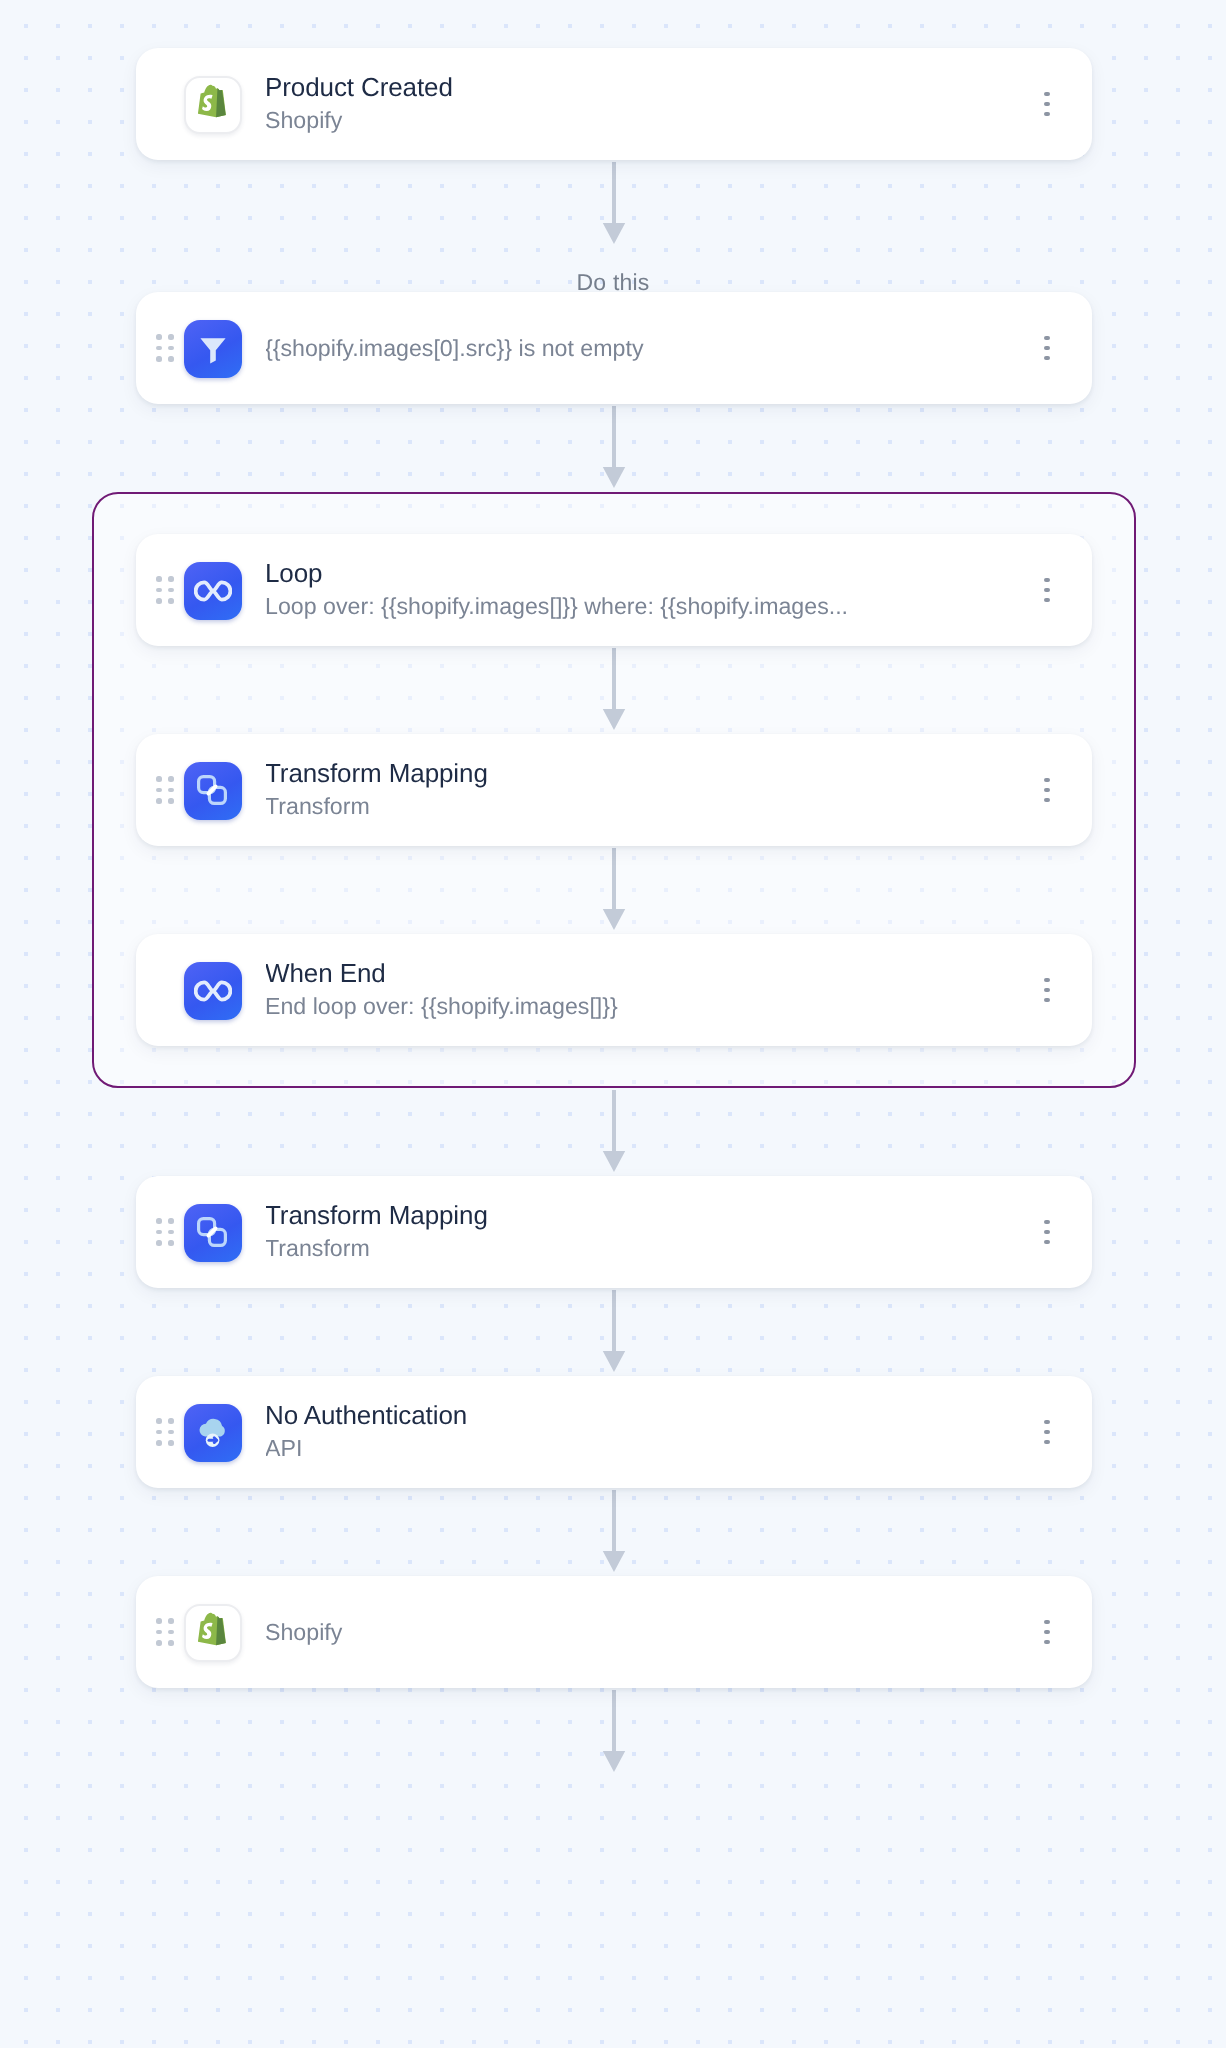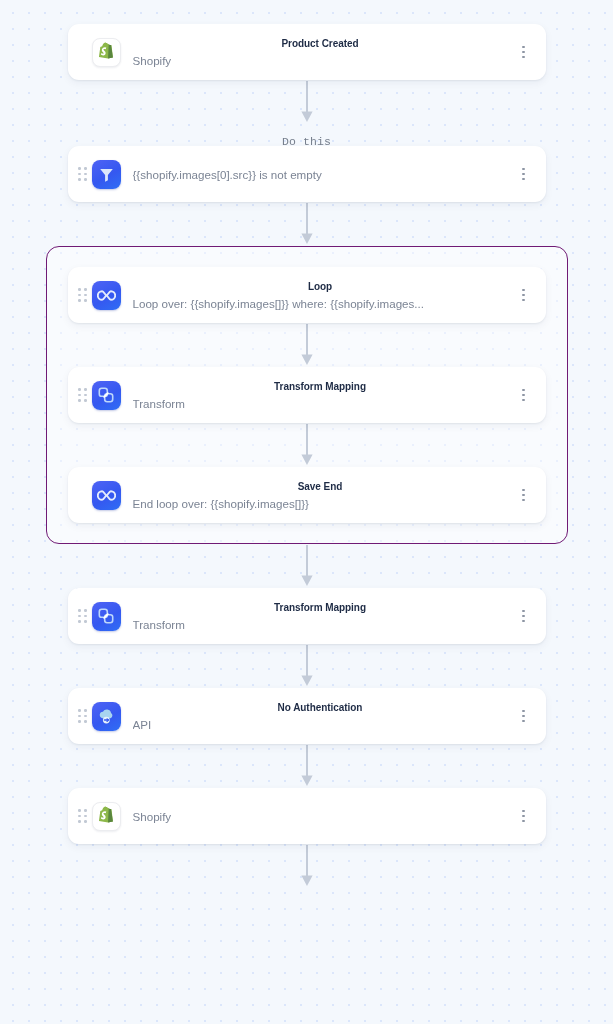--- a/index.html
+++ b/index.html
@@ -25,21 +25,21 @@
   
   .caption {
     text-align: center;
     font-size: 11.5px;
     color: #767f8d;
     letter-spacing: 0.1px;
     height: 22px;
     line-height: 22px;
   }
   .caption-when { padding-top: 24px; }
-  .caption-do   { padding-top: 7px; font-family: Liberation Mono, monospace; }
+  .caption-do   { padding-top: 7px; }
 
   
   .node-wrap { display: flex; justify-content: center; }
 
   .node {
     width: 478px;
     min-height: 56px;
     background: #ffffff;
     border-radius: 11px;
     box-shadow: 0 1px 2px rgba(23,43,77,0.07), 0 3px 9px rgba(23,43,77,0.055);
@@ -80,26 +80,26 @@
   }
   .app-icon.shopify {
     background: #ffffff;
     border: 1px solid #ecedf0;
     box-shadow: 0 1px 2px rgba(23,43,77,0.08);
   }
   .app-icon svg { display: block; }
 
   .node-text { flex: 1 1 auto; min-width: 0; padding-right: 8px; }
   .node-title {
-    font-size: 10px;
-    font-weight: bold;
+    font-size: 13px;
+    font-weight: normal;
     color: #1e2b45;
     line-height: 16px;
     letter-spacing: -0.05px;
-    white-space: nowrap; overflow: hidden; text-overflow: ellipsis; text-align: center;
+    white-space: nowrap; overflow: hidden; text-overflow: ellipsis;
   }
   .node-sub {
     font-size: 11.6px;
     color: #7b8494;
     line-height: 16px;
     margin-top: 1px;
     white-space: nowrap; overflow: hidden; text-overflow: ellipsis;
   }
 
   
@@ -376,21 +376,21 @@
             <i></i>
             <i></i>
             <i></i>
         </span>
         <span class="app-icon blue">
           <svg width="19" height="13" viewBox="0 0 19 13">
             <path d="M5.1 2.2c2 0 2.9 4.1 4.4 4.1s2.4-4.1 4.4-4.1a4.3 4.3 0 010 8.6c-2 0-2.9-4.1-4.4-4.1S7.1 10.8 5.1 10.8a4.3 4.3 0 010-8.6z" fill="none" stroke="#e3ecfd" stroke-width="1.9"></path>
           </svg>
         </span>
         <span class="node-text">
-          <span class="node-title" style="display:block">Save End</span>
+          <span class="node-title" style="display:block">When End</span>
           <span class="node-sub" style="display:block">End loop over: {{shopify.images[]}}</span>
         </span>
         <span class="kebab">
           <i></i>
             <i></i>
             <i></i>
         </span>
       </div>
     </div>
 

